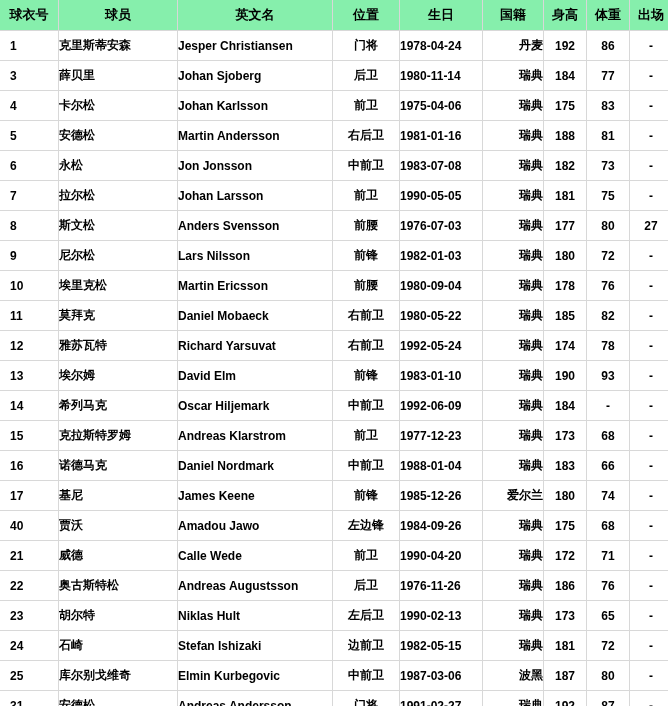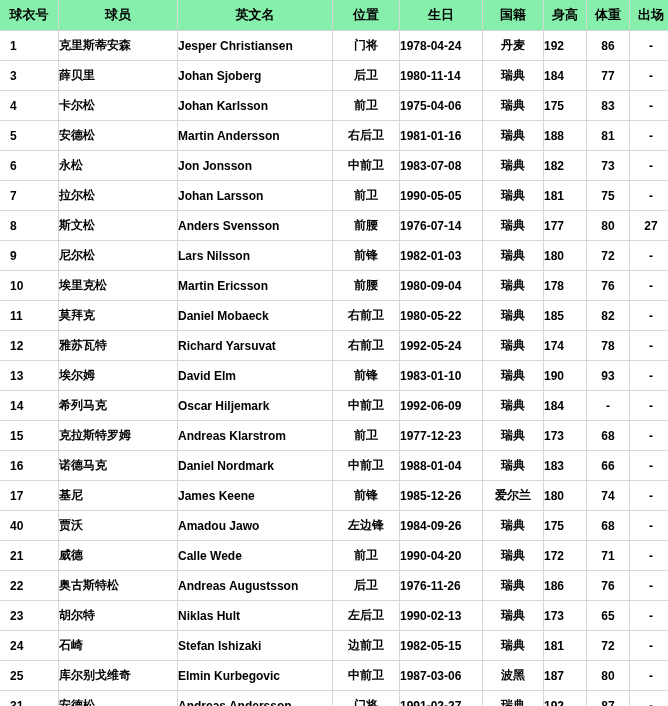--- a/index.html
+++ b/index.html
@@ -43,22 +43,22 @@
     font-weight: bold;
     text-align: center;
     height: 30px;
   }
   
   .c-num    { width: 58px;  text-align: left;   padding-left: 10px !important; }
   .c-cn     { width: 118px; text-align: left; }
   .c-en     { width: 154px; text-align: left; }
   .c-pos    { width: 66px;  text-align: center; }
   .c-dob    { width: 82px;  }
-  .c-nat    { width: 60px;  text-align: center; }
-  .c-ht     { width: 42px;  }
+  .c-nat    { width: 60px;  text-align: right; }
+  .c-ht     { width: 42px;  text-align: center; }
   .c-wt     { width: 42px;  text-align: center; }
   .c-app    { width: 42px;  text-align: center; }
 
   thead .c-num { text-align: center; padding-left: 0 !important; }
 
   .c-en, .c-dob { font-family: "Liberation Sans", sans-serif; }
   td.c-en { letter-spacing: 0; }
 </style>
 </head>
 <body>
@@ -143,21 +143,21 @@
         <td class="c-nat">瑞典</td>
         <td class="c-ht">181</td>
         <td class="c-wt">75</td>
         <td class="c-app">-</td>
       </tr>
       <tr>
         <td class="c-num">8</td>
         <td class="c-cn">斯文松</td>
         <td class="c-en">Anders Svensson</td>
         <td class="c-pos">前腰</td>
-        <td class="c-dob">1976-07-14</td>
+        <td class="c-dob">1976-07-03</td>
         <td class="c-nat">瑞典</td>
         <td class="c-ht">177</td>
         <td class="c-wt">80</td>
         <td class="c-app">27</td>
       </tr>
       <tr>
         <td class="c-num">9</td>
         <td class="c-cn">尼尔松</td>
         <td class="c-en">Lars Nilsson</td>
         <td class="c-pos">前锋</td>

